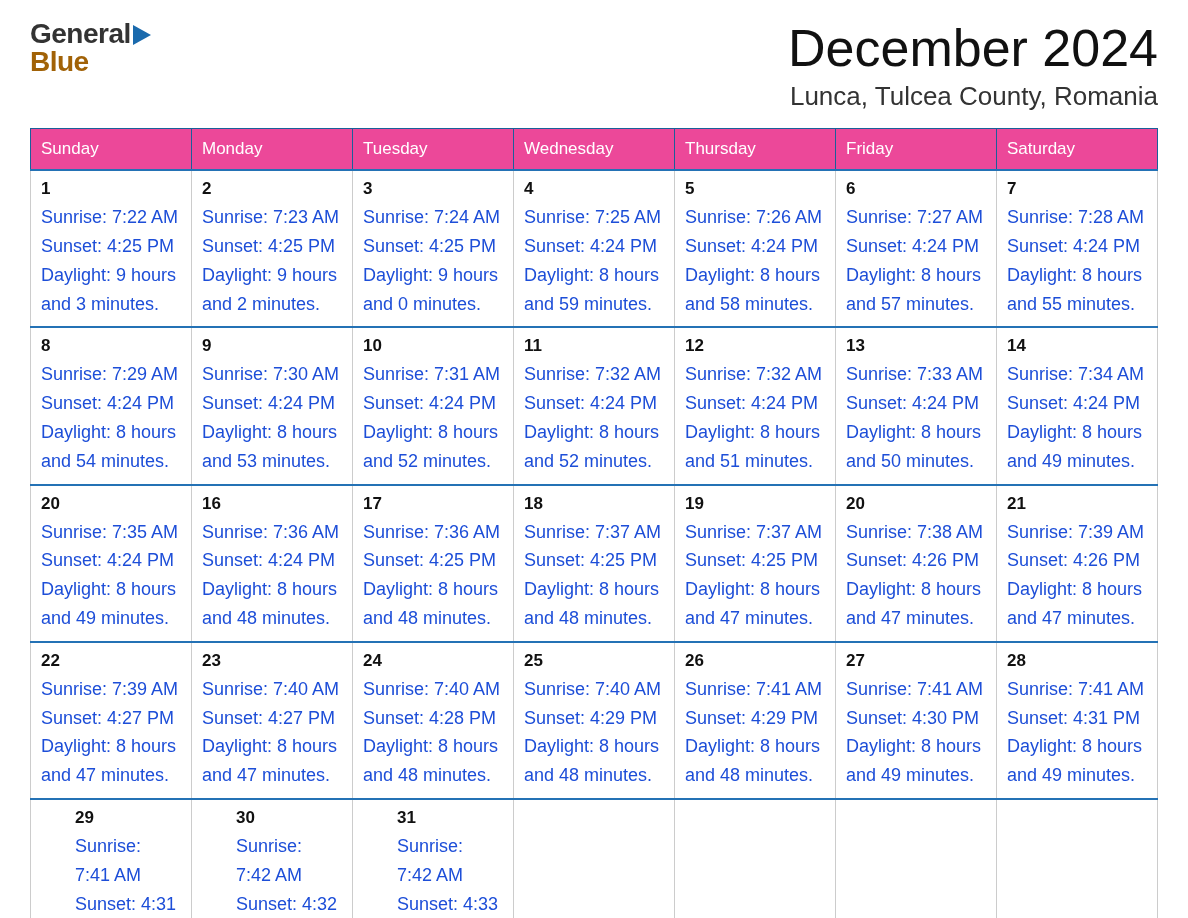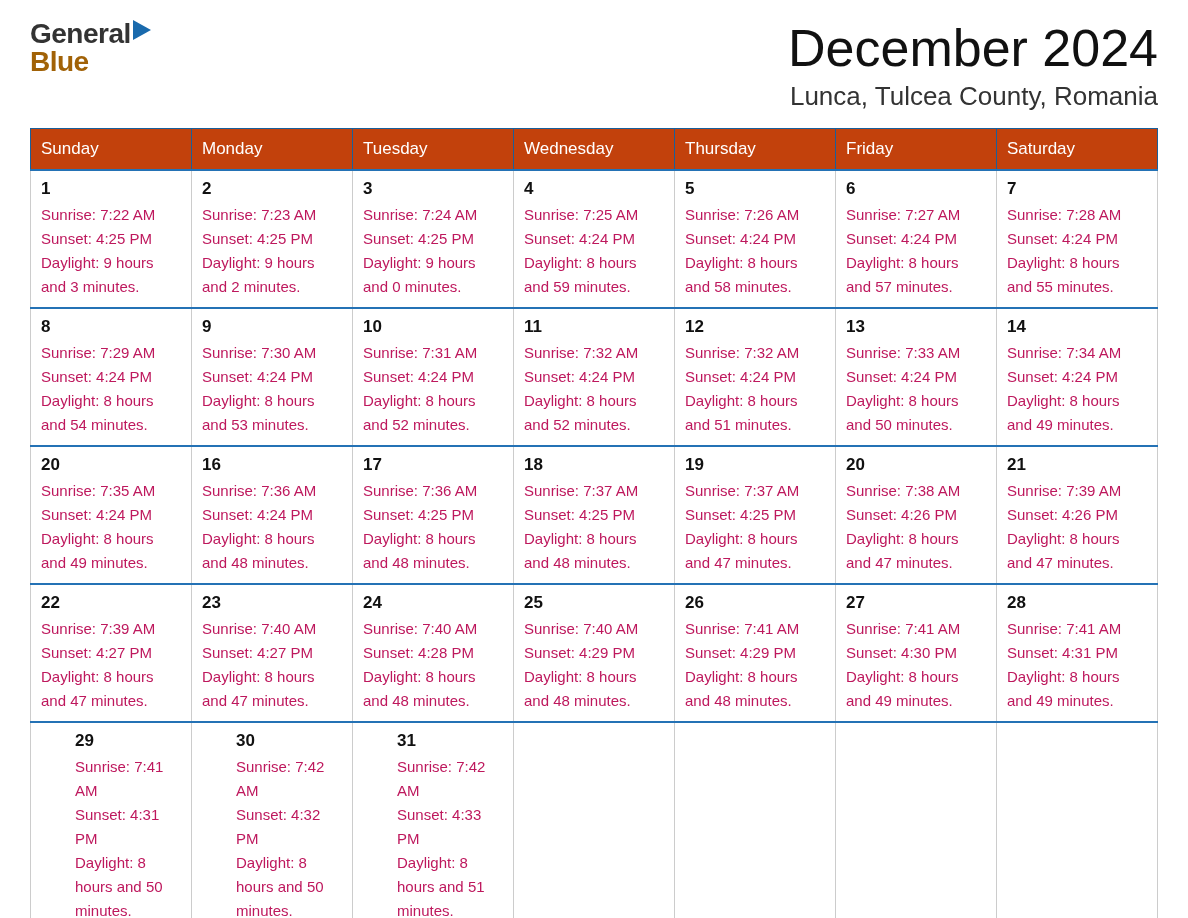--- a/index.html
+++ b/index.html
@@ -28,21 +28,21 @@
       letter-spacing: -0.5px;
     }
     .logo-blue {
       font-size: 28px;
       font-weight: bold;
       color: #a16207;
       letter-spacing: -0.5px;
     }
     .logo-line {
       display: flex;
-      align-items: flex-start;
+      align-items: flex-end;
     }
     .title-block {
       text-align: right;
     }
     .month-title {
       font-size: 52px;
       font-weight: normal;
       color: #111;
       line-height: 1.1;
     }
@@ -50,21 +50,21 @@
       font-size: 26px;
       color: #333;
       margin-top: 4px;
     }
     .calendar {
       width: 100%;
       border-collapse: collapse;
       margin-top: 4px;
     }
     .calendar th {
-      background-color: #c2410c;
+      background-color: #ec4899;
       color: #fff;
       font-size: 17px;
       font-weight: normal;
       padding: 10px 10px;
       text-align: left;
       border: 1px solid #1a5f9a;
     }
     .calendar td {
       vertical-align: top;
       border: 1px solid #ccc;
@@ -76,22 +76,22 @@
       border-bottom: 2px solid #2472b5;
     }
     .day-num {
       font-size: 17px;
       font-weight: bold;
       color: #111;
       display: block;
       margin-bottom: 4px;
     }
     .day-info {
-      font-size: 15px;
-      color: #be185d;
+      font-size: 18px;
+      color: #1d4ed8;
       line-height: 1.6;
     }
     .last-row td {
       border-bottom: 2px solid #2472b5;
       padding-left: 44px;
     }
   </style>
 </head>
 <body>
 

